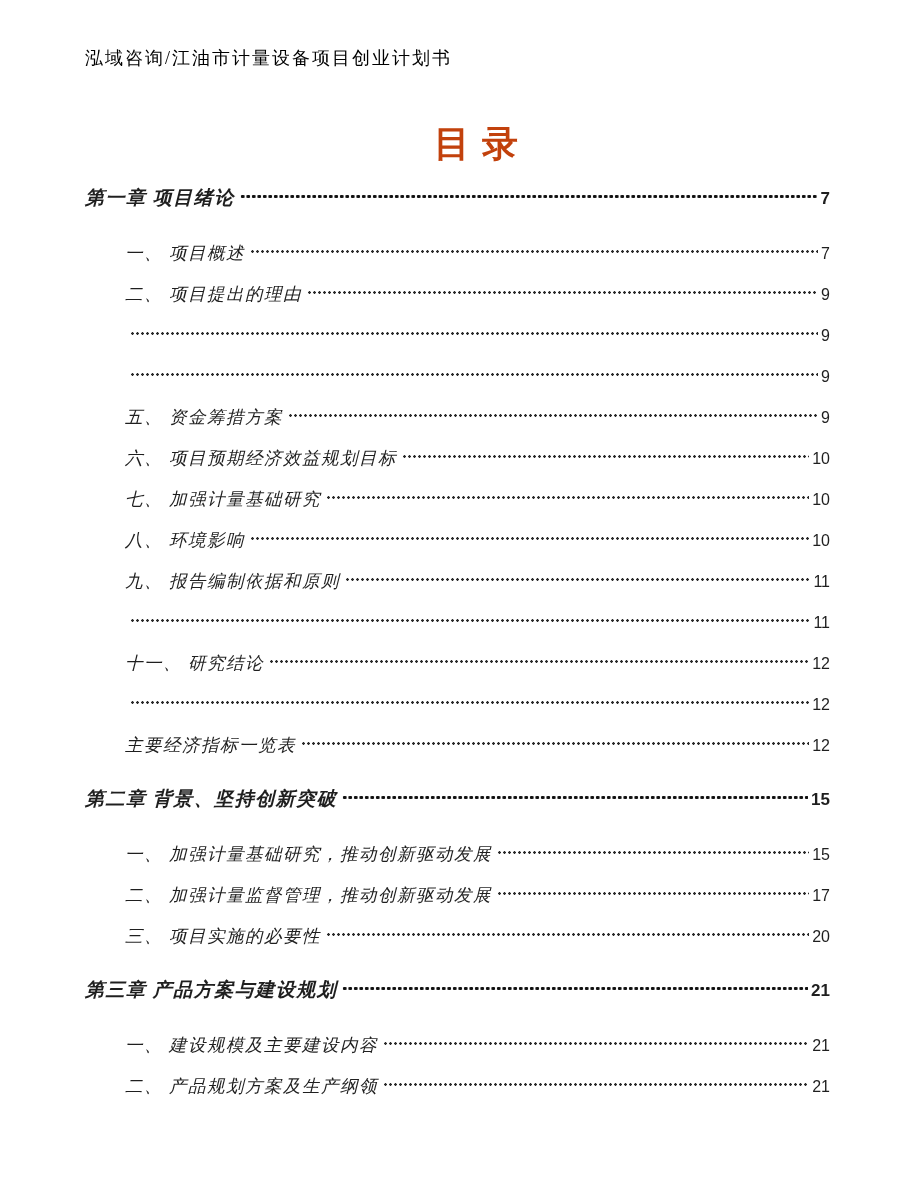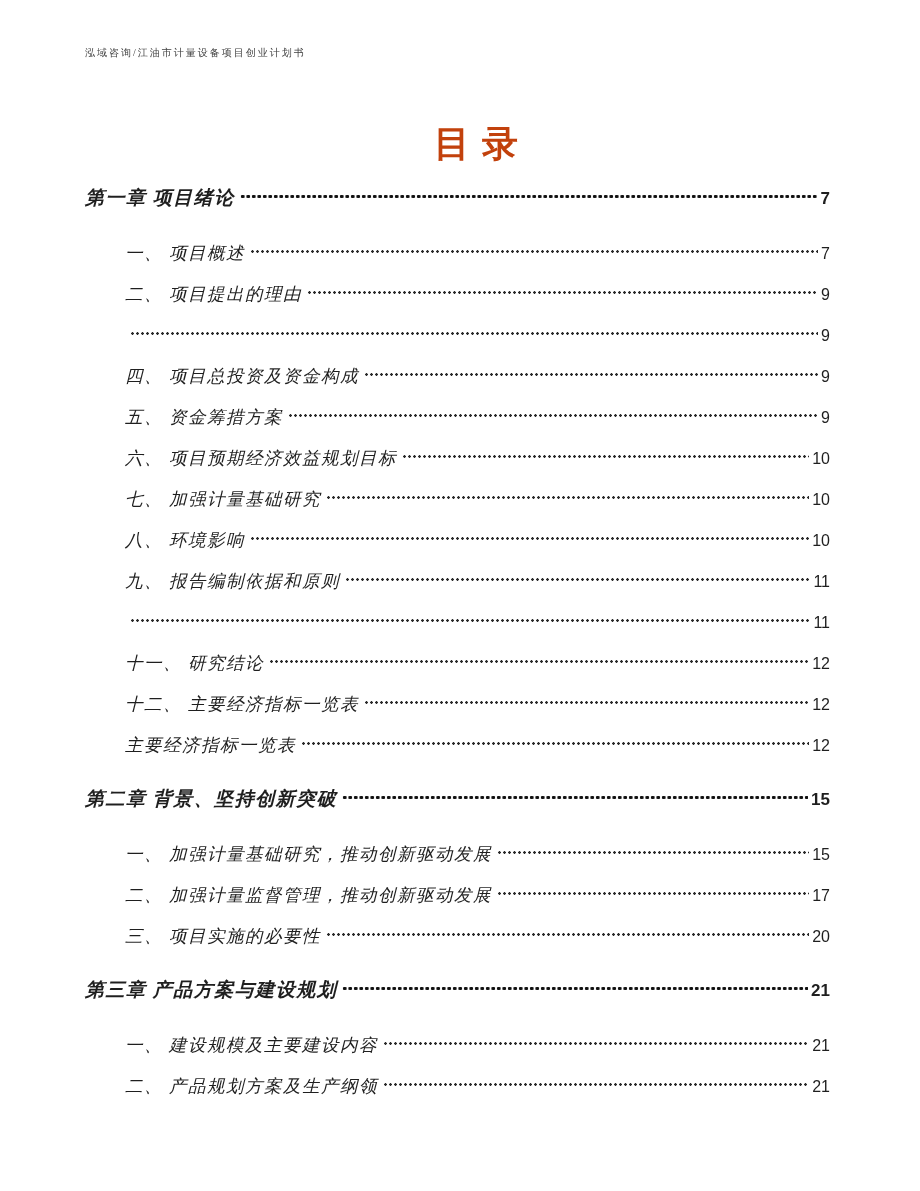--- a/index.html
+++ b/index.html
@@ -13,23 +13,23 @@
     height: 1191px;
     background: #ffffff;
     font-family: "Liberation Serif", "DejaVu Serif", serif;
     color: #1f1f1f;
     overflow: hidden;
   }
   .doc-header {
     position: absolute;
     left: 85px;
     top: 46px;
-    font-size: 10px;
+    font-size: 18px;
     letter-spacing: 2px;
-    color: #404040;
+    color: #000000;
     white-space: nowrap;
   }
   .doc-title {
     position: absolute;
     top: 104px;
     left: 0;
     width: 100%;
     margin: 16px;
     text-align: center;
     font-size: 36px;
@@ -116,21 +116,20 @@
       <div class="toc-row item">
         <span class="label">二、 项目提出的理由</span>
         <span class="dots"></span>
         <span class="pagenum">9</span>
       </div>
       <div class="toc-row item">
         <span class="dots"></span>
         <span class="pagenum">9</span>
       </div>
       <div class="toc-row item">
-        <span class="label">四、 项目总投资及资金构成</span>
         <span class="dots"></span>
         <span class="pagenum">9</span>
       </div>
       <div class="toc-row item">
         <span class="label">五、 资金筹措方案</span>
         <span class="dots"></span>
         <span class="pagenum">9</span>
       </div>
       <div class="toc-row item">
         <span class="label">六、 项目预期经济效益规划目标</span>
@@ -155,21 +154,20 @@
       <div class="toc-row item">
         <span class="dots"></span>
         <span class="pagenum">11</span>
       </div>
       <div class="toc-row item">
         <span class="label">十一、 研究结论</span>
         <span class="dots"></span>
         <span class="pagenum">12</span>
       </div>
       <div class="toc-row item">
-        <span class="label">十二、 主要经济指标一览表</span>
         <span class="dots"></span>
         <span class="pagenum">12</span>
       </div>
       <div class="toc-row item-noindex">
         <span class="label">主要经济指标一览表</span>
         <span class="dots"></span>
         <span class="pagenum">12</span>
       </div>
       <div class="toc-row chapter">
         <span class="label">第二章 背景、坚持创新突破</span>

